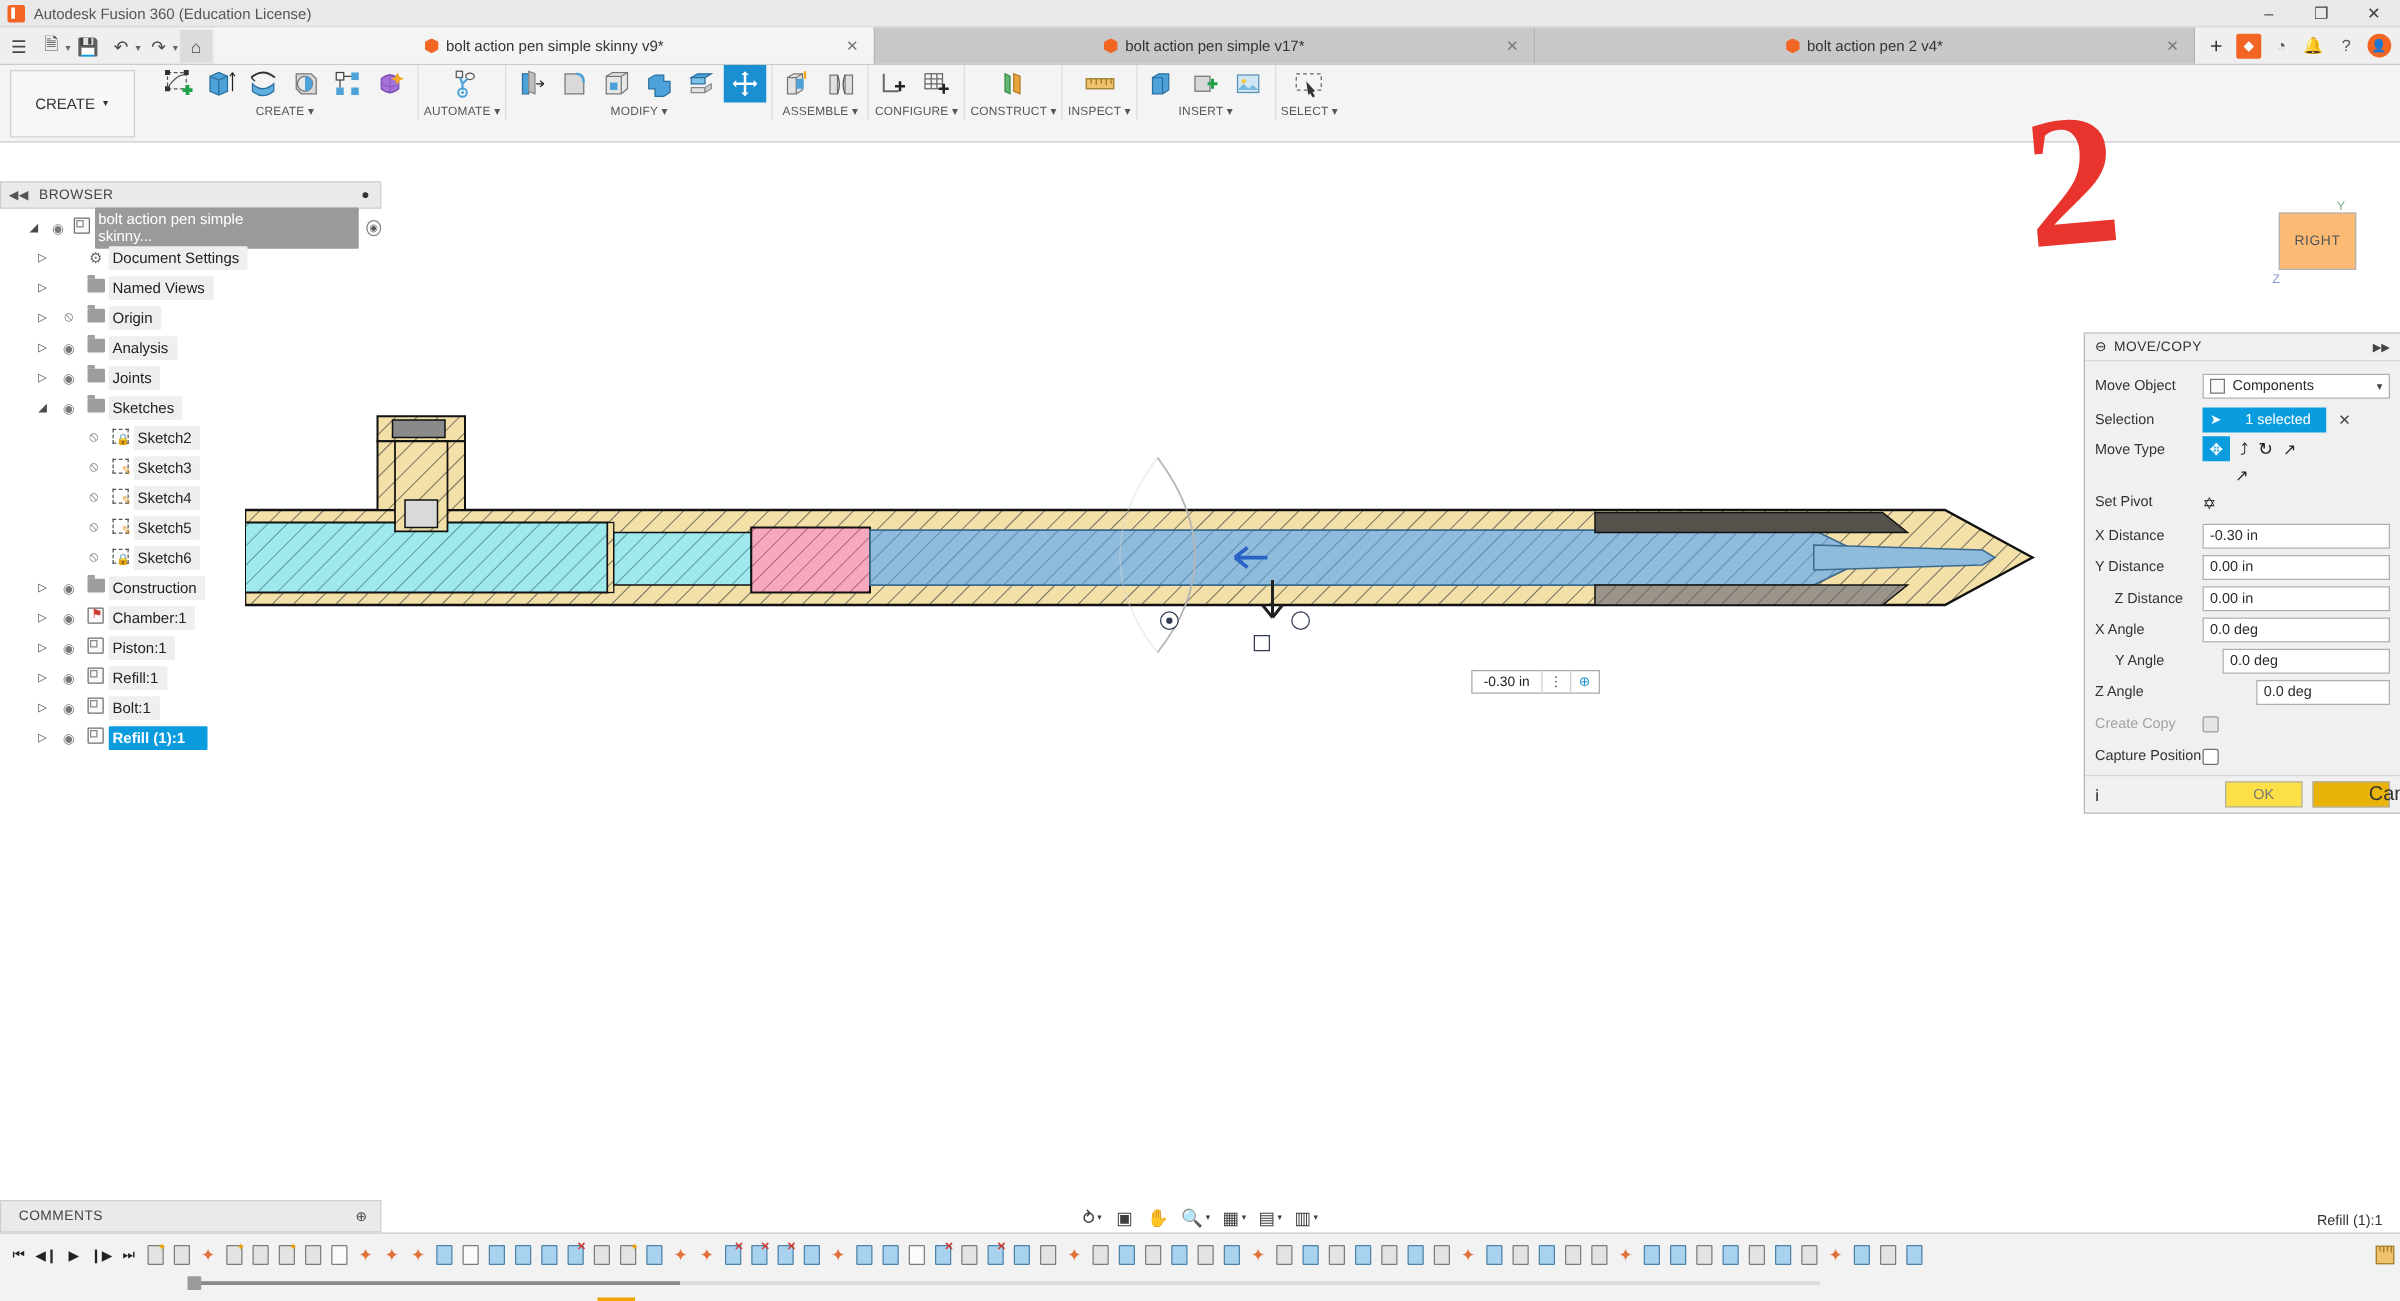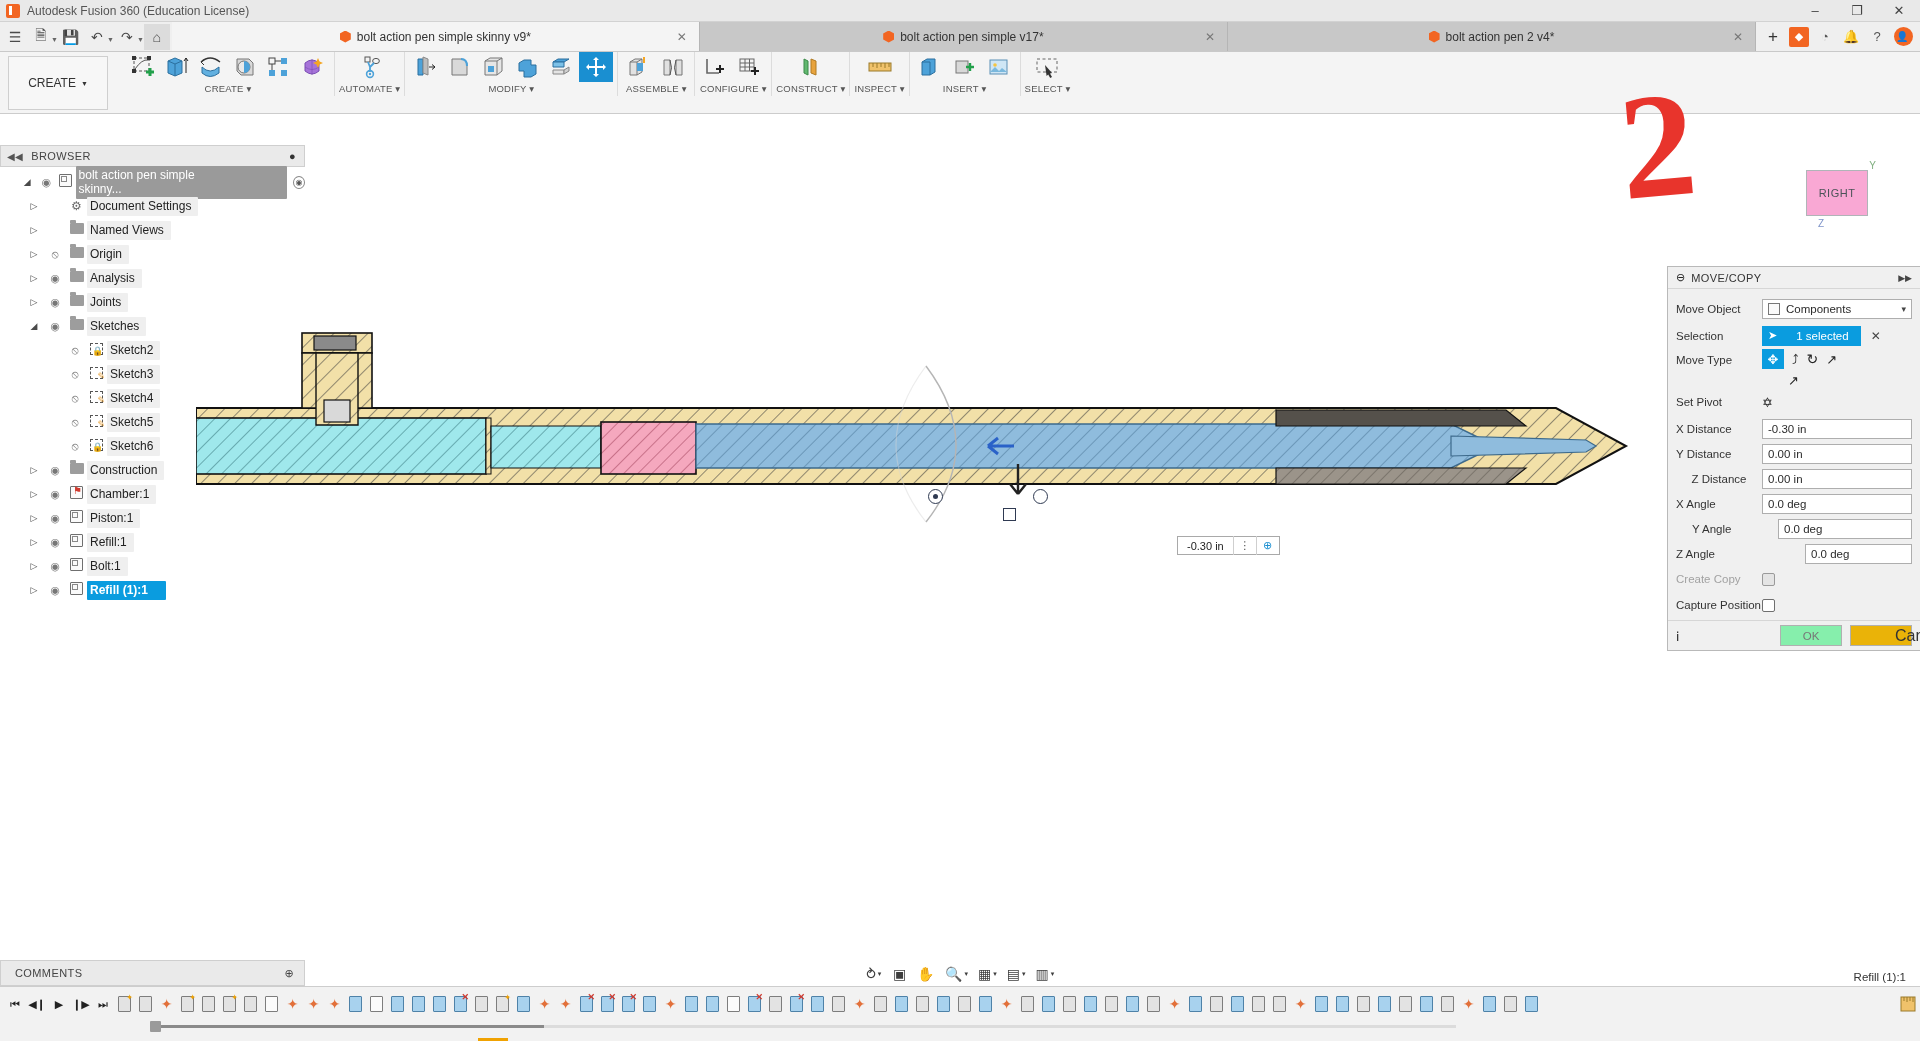--- a/index.html
+++ b/index.html
@@ -99,22 +99,22 @@
     background-size:86px 86px; background-position:-18px -26px;}
   .axisV { position:absolute; left:884px; top:0; bottom:0; width:1px; background:#b9e0b9;}
   .axisH { position:absolute; left:0; right:0; top:349px; height:1px; background:#cfcfe6;}
 
   
   .redtwo { position:absolute; left:1620px; top:70px; color:#e8342c; font-size:150px;
     font-family:"Liberation Serif", serif; font-weight:bold; transform:rotate(-5deg);
     line-height:1; pointer-events:none;}
 
   
-  .viewcube { position:absolute; right:52px; top:170px; width:62px;height:46px;
-    background:#f9a8d4; border:1px solid #b0b4b8; display:flex;align-items:center;
+  .viewcube { position:absolute; right:35px; top:170px; width:62px;height:46px;
+    background:#fdba74; border:1px solid #b0b4b8; display:flex;align-items:center;
     justify-content:center; font-size:11px;color:#4c5358; letter-spacing:.5px;}
   .vcy { position:absolute; right:44px; top:160px; color:#7fae7f; font-size:10px;}
   .vcz { position:absolute; right:96px; top:218px; color:#7f94c9; font-size:10px;}
 
   
   .model { position:absolute; left:196px; top:250px; }
   .manip { position:absolute; }
   .mcirc { width:15px;height:15px;border-radius:50%;border:1.6px solid #2f3a52;background:#fff;}
   .mcirc.f::after{content:"";display:block;width:5px;height:5px;border-radius:50%;background:#2f3a52;margin:4px;}
   .msq { width:13px;height:13px;border:1.6px solid #2f3a52;background:#fff;}
@@ -717,21 +717,21 @@
       <span style="width:13px;height:13px;border:1px solid #9a9a9a;background:#e4e4e4;border-radius:2px;display:inline-block;"></span>
     </div>
     <div style="display:flex;align-items:center;height:26px;">
       <span style="width:86px;font-size:11.5px;color:#333;">Capture Position</span>
       <span style="width:13px;height:13px;border:1px solid #6f6f6f;background:#fff;border-radius:2px;display:inline-block;"></span>
     </div>
   </div>
 
   <div style="border-top:1px solid #d6d6d6;height:30px;display:flex;align-items:center;padding:0 8px;">
     <span style="font-size:13px;color:#222;">ℹ</span>
-    <button style="margin-left:auto;width:62px;height:21px;border:1px solid #b0b0b0;background:#86efac;font-size:11.5px;color:#777;font-family:inherit;">OK</button>
+    <button style="margin-left:auto;width:62px;height:21px;border:1px solid #b0b0b0;background:#fde047;font-size:11.5px;color:#777;font-family:inherit;">OK</button>
     <button style="margin-left:8px;width:62px;height:21px;border:1px solid #b0b0b0;background:#eab308;font-size:16px;color:#333;font-family:inherit;padding-left:44px;">Cancel</button>
   </div>
 </div>
 
 <div class="comments">
   <span>COMMENTS</span>
   <span class="dot">⊕</span>
 </div>
 
 <div class="navbar">

